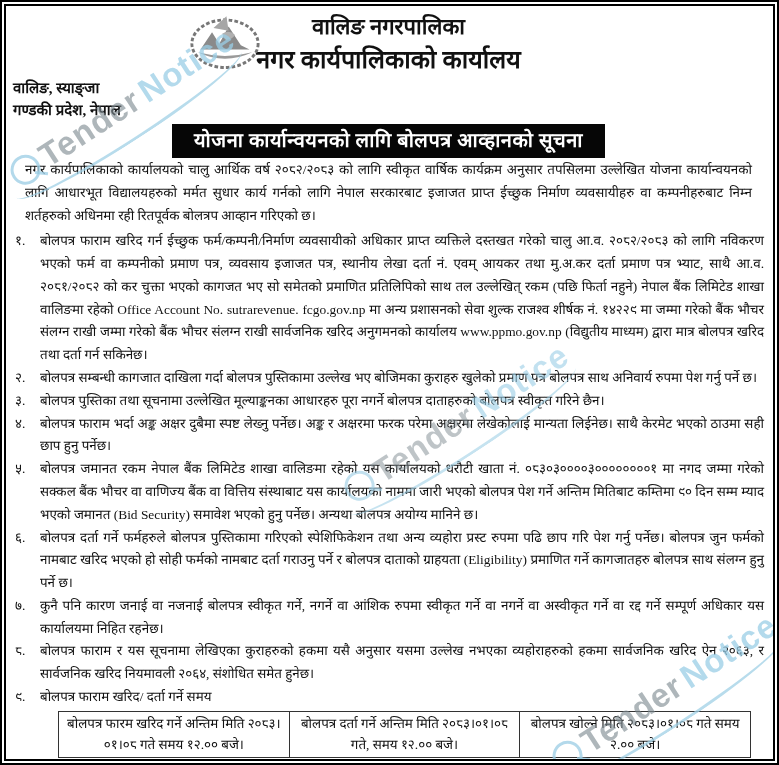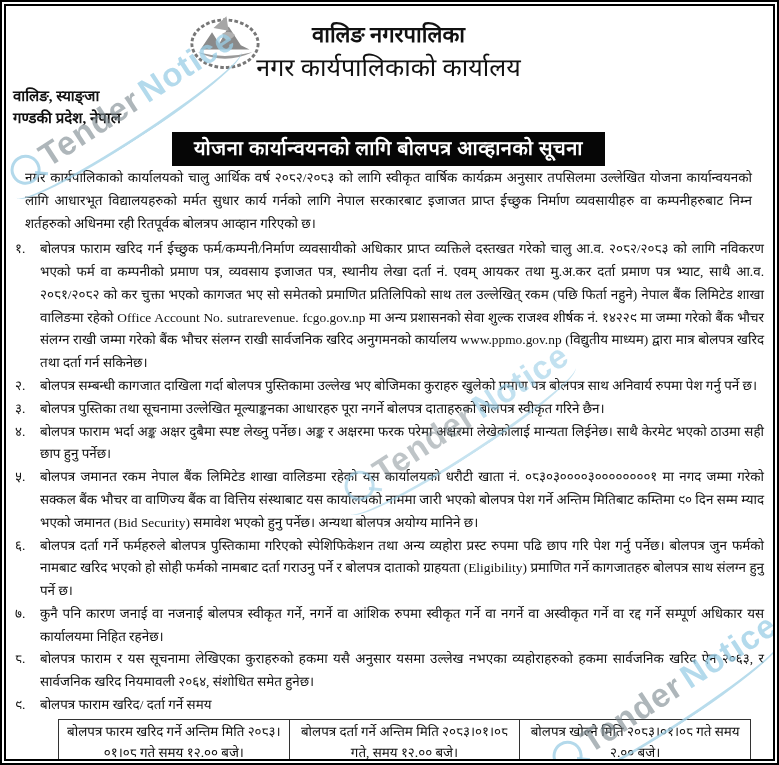--- a/index.html
+++ b/index.html
@@ -13,22 +13,22 @@
     border:2px solid #000;padding:2px;background:#fff;
   }
   .frame{
     box-sizing:border-box;height:100%;
     border:2px solid #000;
     padding:3px 9px 3px 7px;
     position:relative;overflow:hidden;
   }
   
   .logo{position:absolute;left:183px;top:6px;}
-  .muni{font-size:22px;font-weight:bold;text-align:center;margin-top:9px;}
-  .office{font-size:25px;font-weight:normal;text-align:center;margin-top:1px;}
+  .muni{font-size:22px;font-weight:bold;text-align:center;margin-top:1px;}
+  .office{font-size:25px;font-weight:bold;text-align:center;margin-top:1px;}
   .addr,.prov{font-size:15px;font-weight:bold;text-align:left;margin-top:2px;}
   .banner-wrap{text-align:center;margin-top:5px;}
   .banner{
     display:inline-block;background:#060606;color:#fff;
     font-size:20px;font-weight:bold;padding:2px 22px 5px;letter-spacing:.5px;
   }
   .published{text-align:center;font-weight:bold;font-size:14px;margin:3px 0 2px;}
   
   .intro{font-size:13.4px;line-height:1.7;text-align:justify;margin:1px 12px 3px;}
   .term{display:flex;font-size:13.4px;line-height:1.7;text-align:justify;}

